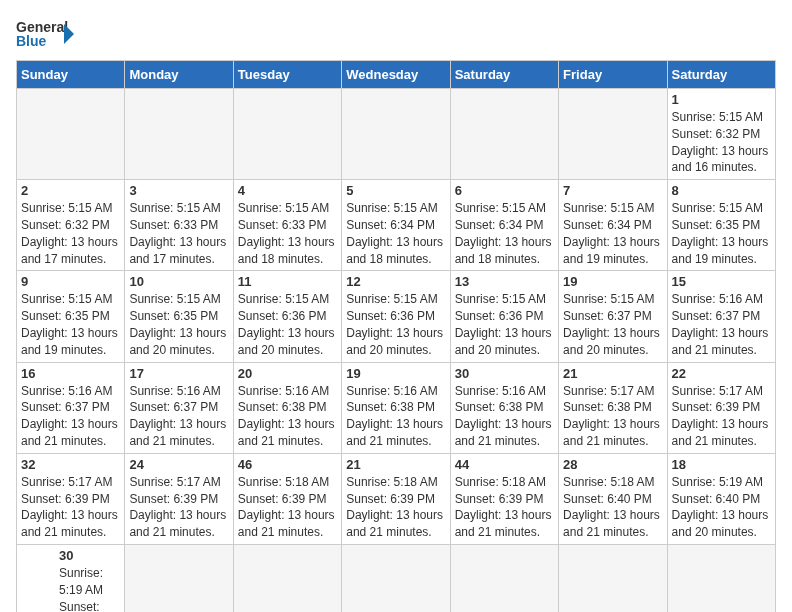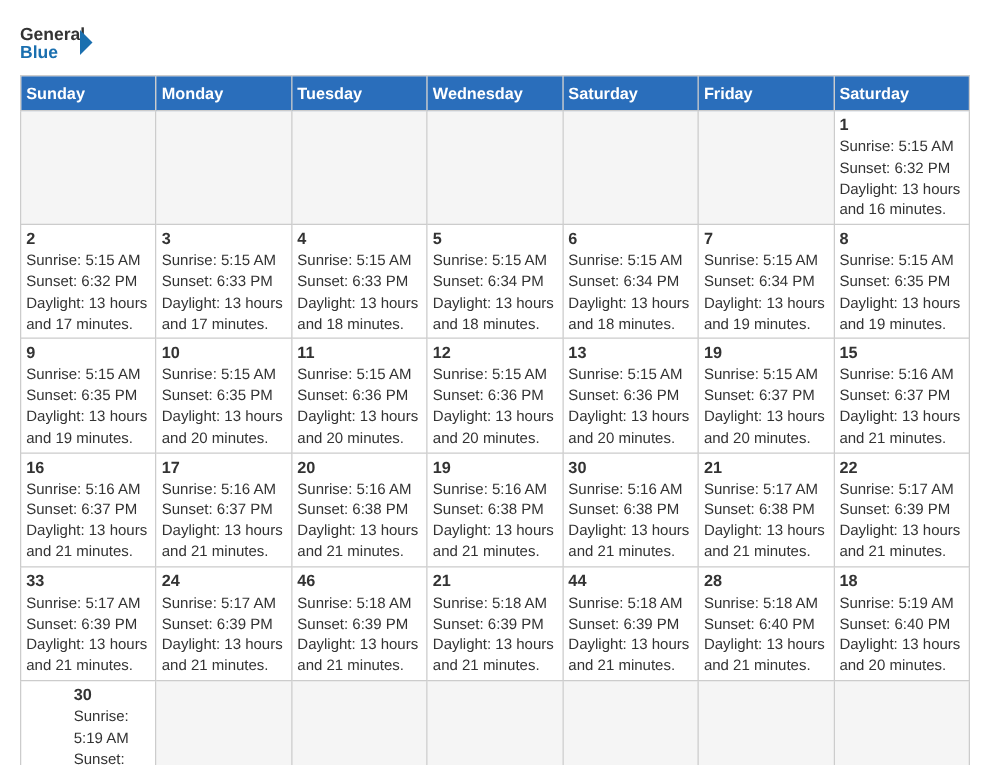--- a/index.html
+++ b/index.html
@@ -204,21 +204,21 @@
           <span class="day-number">21</span>
           <div class="day-info">Sunrise: 5:17 AM<br>Sunset: 6:38 PM<br>Daylight: 13 hours and 21 minutes.</div>
         </td>
         <td>
           <span class="day-number">22</span>
           <div class="day-info">Sunrise: 5:17 AM<br>Sunset: 6:39 PM<br>Daylight: 13 hours and 21 minutes.</div>
         </td>
       </tr>
       <tr>
         <td>
-          <span class="day-number">33</span>
+          <span class="day-number">32</span>
           <div class="day-info">Sunrise: 5:17 AM<br>Sunset: 6:39 PM<br>Daylight: 13 hours and 21 minutes.</div>
         </td>
         <td>
           <span class="day-number">24</span>
           <div class="day-info">Sunrise: 5:17 AM<br>Sunset: 6:39 PM<br>Daylight: 13 hours and 21 minutes.</div>
         </td>
         <td>
           <span class="day-number">46</span>
           <div class="day-info">Sunrise: 5:18 AM<br>Sunset: 6:39 PM<br>Daylight: 13 hours and 21 minutes.</div>
         </td>

